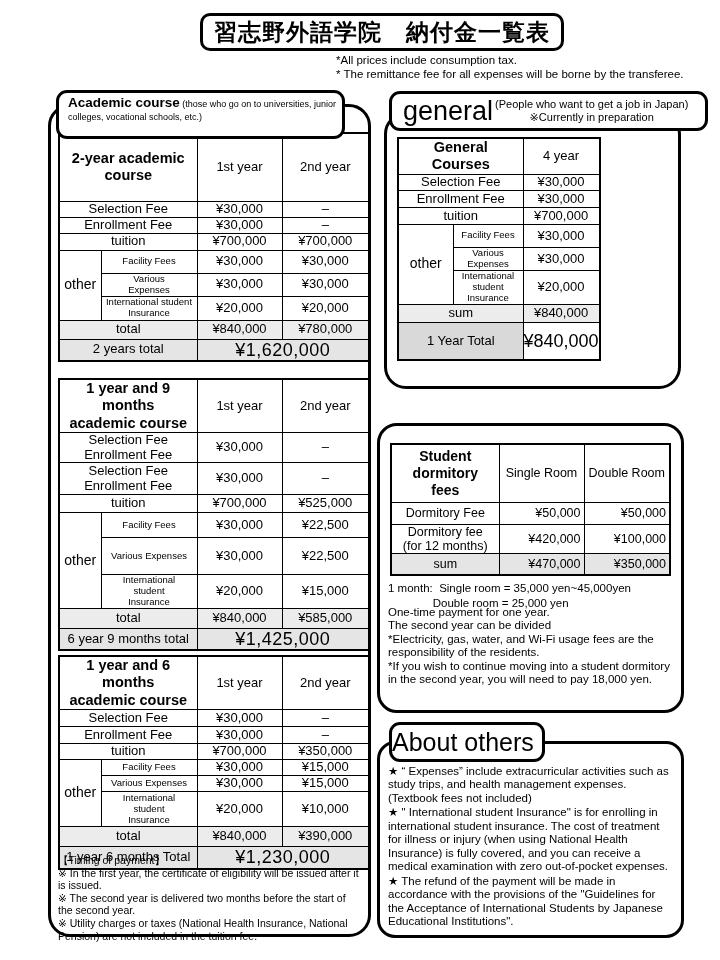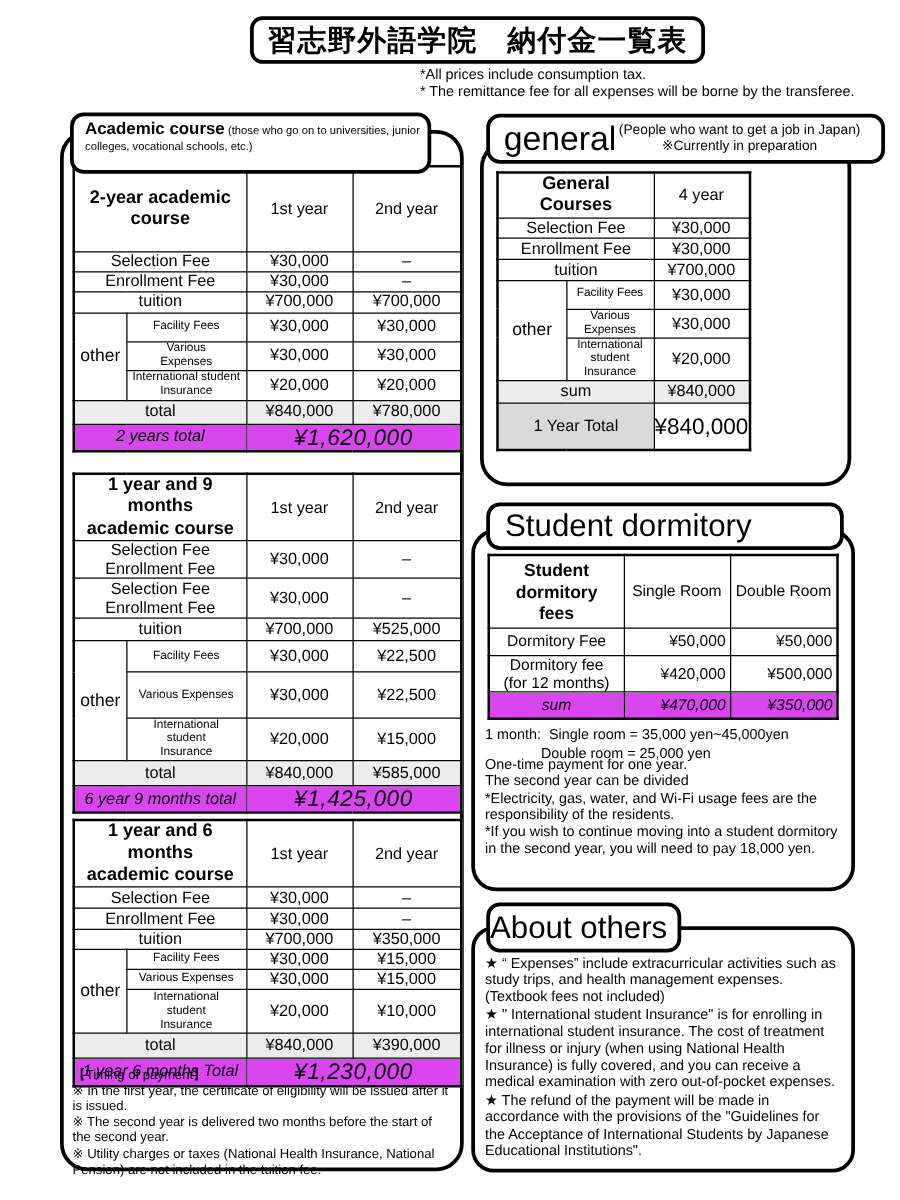--- a/index.html
+++ b/index.html
@@ -38,21 +38,21 @@
   
   table{border-collapse:collapse;table-layout:fixed;position:absolute;background:#fff;z-index:2;}
   td{border:1px solid #000;text-align:center;vertical-align:middle;font-size:13px;
      padding:0;line-height:1.12;overflow:hidden;}
   .fee-table{border:2px solid #000;}
   .tname{font-weight:bold;font-size:14.5px;line-height:1.2;}
   .thead{font-size:13px;}
   .sub{font-size:9.5px;line-height:1.15;}
   .otherlbl{font-size:14px;}
   .trow td{background:#ececec;}
-  .grow td{background:#d946ef;font-style:italic;}
+  .grow td{background:#e5e5e5;}
   .grand{font-size:18px;letter-spacing:0.5px;}
   .sumrow td{background:#ececec;}
   .totrow td{background:#d9d9d9;}
   .totrow .gval{background:#fff;font-size:18px;}
   .dorm-table td{font-size:12.5px;}
   .dorm-table .val{text-align:right;padding-right:3px;}
   .dorm-table .tname{font-size:14px;}
 
   .timing-notes{position:absolute;left:58px;top:854px;width:304px;font-size:10.5px;line-height:1.2;z-index:4;}
   .dorm-note1{position:absolute;left:388px;top:581px;font-size:11.5px;line-height:1.3;z-index:4;}
@@ -314,23 +314,20 @@
       <td>¥840,000</td>
     </tr>
     <tr style="height:38px" class="totrow">
       <td colspan="2">1 Year Total</td>
       <td class="gval">¥840,000</td>
     </tr>
   </tbody>
     </table>
 
   <div class="panel dorm-panel"></div>
-  <div class="label-box dorm-label">
-      <span>Student dormitory</span>
-    </div>
 
   <table class="fee-table dorm-table" style="left:390px;top:443px;">
     <colgroup>
         <col style="width:108px">
         <col style="width:85px">
         <col style="width:86px">
       </colgroup>
     <tbody>
         <tr style="height:58px">
       <td class="tname pre">Student
@@ -341,21 +338,21 @@
     </tr>
     <tr style="height:22px">
       <td>Dormitory Fee</td>
       <td class="val">¥50,000</td>
       <td class="val">¥50,000</td>
     </tr>
     <tr style="height:28px">
       <td class="pre">Dormitory fee
 (for 12 months)</td>
       <td class="val">¥420,000</td>
-      <td class="val">¥500,000</td>
+      <td class="val">¥100,000</td>
     </tr>
     <tr style="height:22px" class="grow">
       <td>sum</td>
       <td class="val">¥470,000</td>
       <td class="val">¥350,000</td>
     </tr>
   </tbody>
     </table>
 
   <div class="dorm-note1 prex">1 month:  Single room = 35,000 yen~45,000yen

